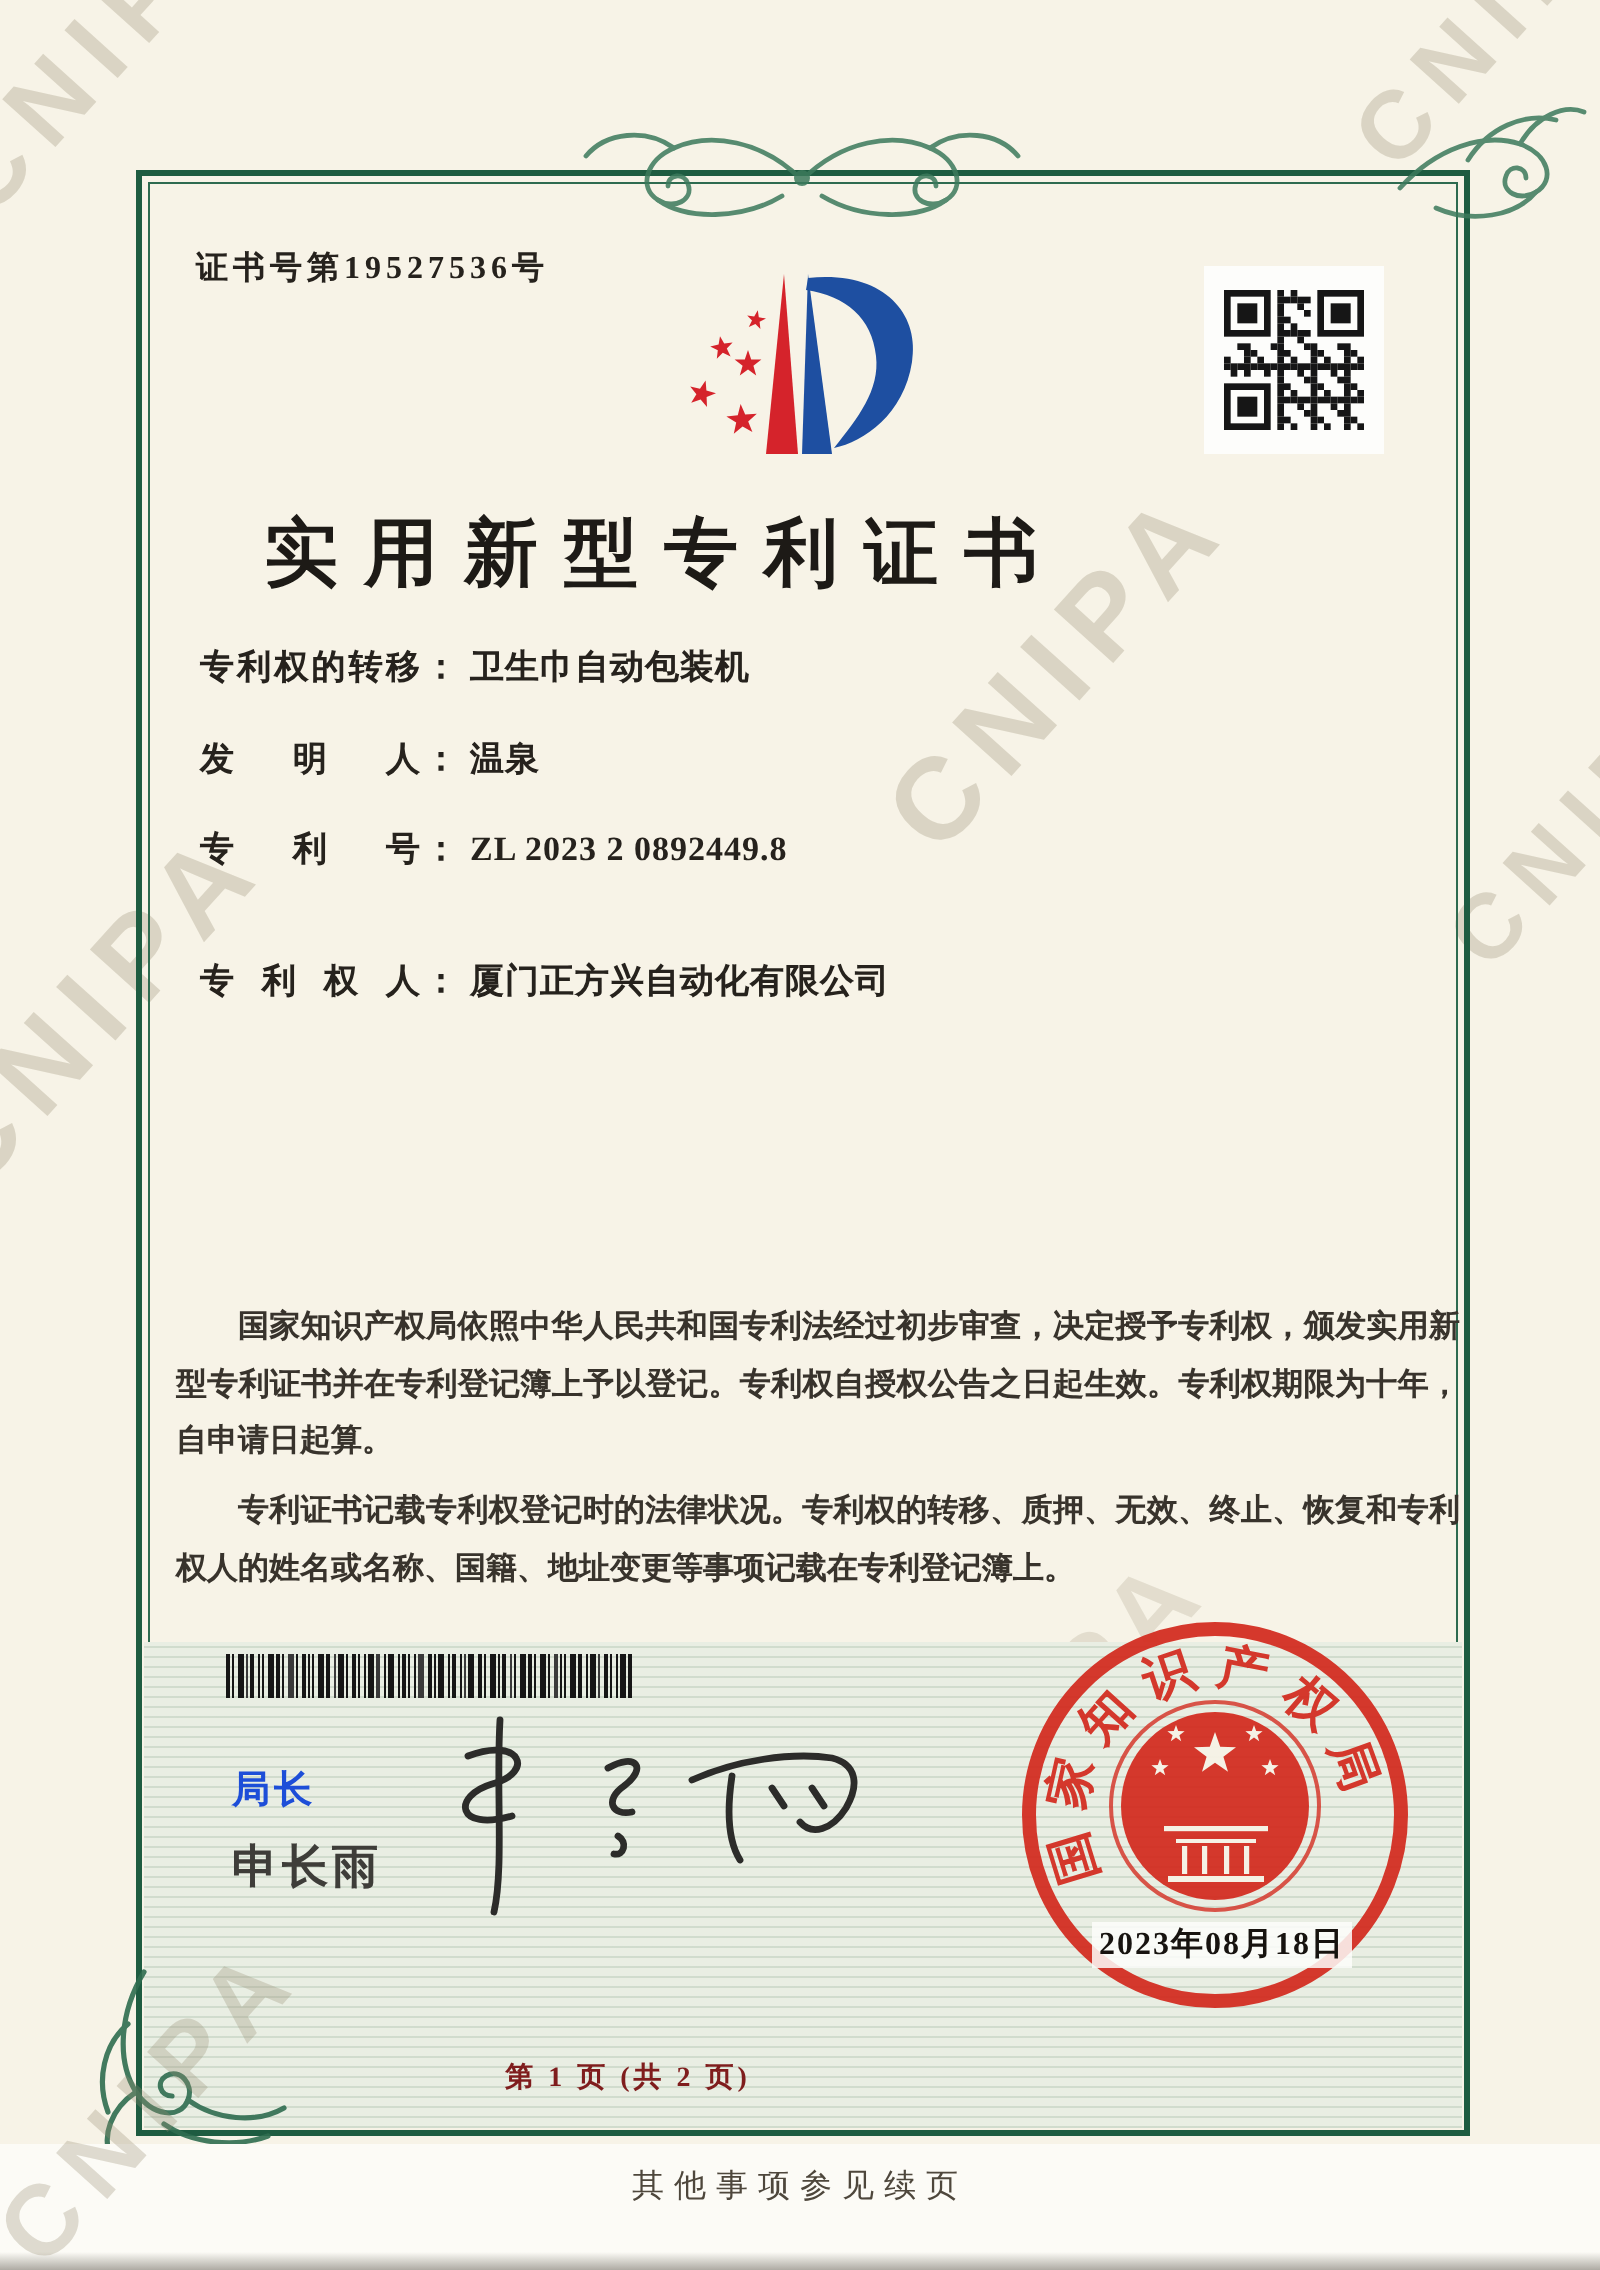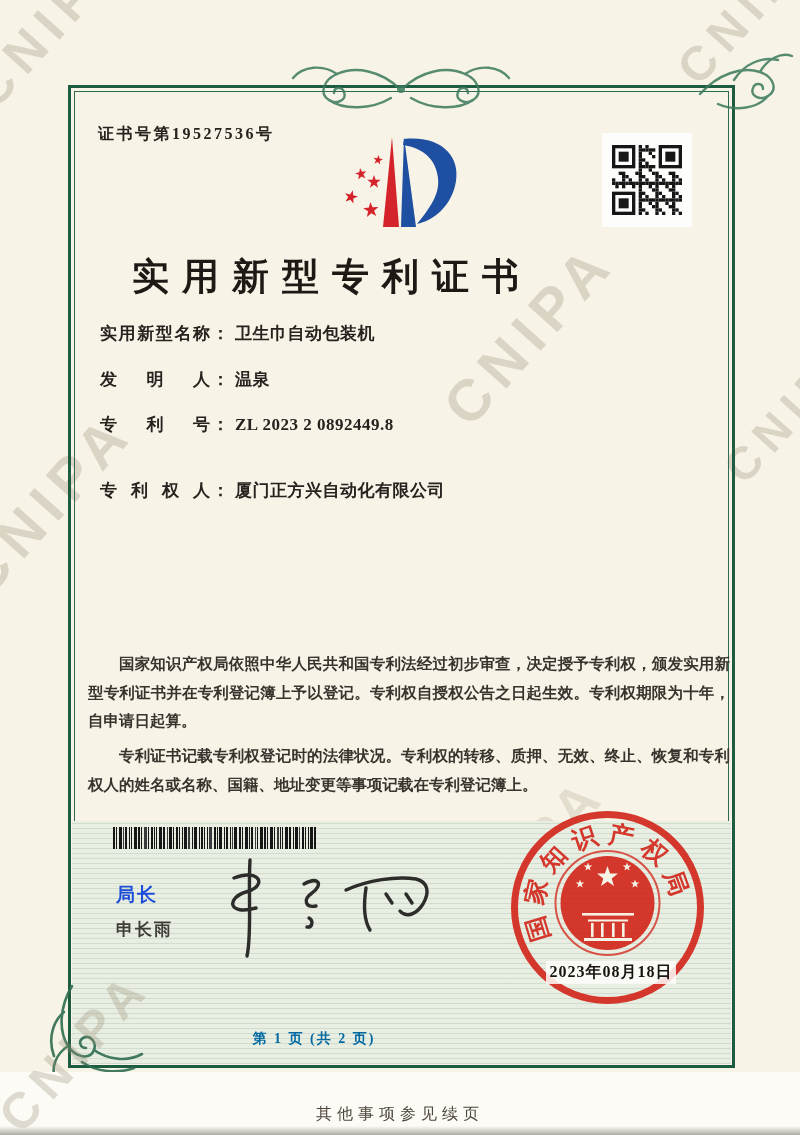--- a/index.html
+++ b/index.html
@@ -44,37 +44,37 @@
     position:absolute;left:0;right:0;top:252px;text-align:center;
     font-size:37px;font-weight:bold;letter-spacing:13px;
     color:#1d1a16;
   }
   .frow{position:absolute;left:100px;width:640px;font-size:17px;font-weight:bold;color:#26221d;white-space:nowrap;}
   .flabel{display:inline-block;width:110px;text-align:justify;text-align-last:justify;vertical-align:baseline;}
   .fcolon{display:inline-block;margin:0 6px 0 2px;}
   .fvalue{letter-spacing:0.5px;}
   .fpair-right{position:absolute;left:320px;top:0;}
   .fpair-right .flabel{width:96px;}
-  .paras{position:absolute;left:88px;top:650px;width:642px;font-size:15.5px;font-weight:bold;line-height:1.85;color:#38332c;}
+  .paras{position:absolute;left:88px;top:650px;width:642px;font-size:15.5px;font-weight:bold;line-height:1.85;color:#38332c;font-family:Liberation Mono, monospace;}
   .paras p{margin:0 0 6px 0;text-indent:2em;text-align:justify;}
   .barcode{position:absolute;left:113px;top:827px;}
   .sig-title{position:absolute;left:116px;top:882px;font-size:19px;font-weight:bold;color:#1d4ed8;font-family:Liberation Serif, serif;letter-spacing:2px;}
-  .sig-name{position:absolute;left:116px;top:918px;font-size:17px;font-weight:bold;color:#3e3d39;font-family:"Liberation Sans","DejaVu Sans",sans-serif;letter-spacing:2px;}
+  .sig-name{position:absolute;left:116px;top:918px;font-size:23px;font-weight:bold;color:#3e3d39;font-family:"Liberation Sans","DejaVu Sans",sans-serif;letter-spacing:2px;}
   .signature-svg{position:absolute;left:208px;top:856px;}
   .seal{position:absolute;left:505px;top:805px;}
   .seal-date{
     position:absolute;left:546px;top:961px;width:126px;text-align:center;
     font-size:16px;font-weight:bold;color:#17130f;letter-spacing:1px;
     background:rgba(253,253,250,0.85);padding:1px 2px;
   }
-  .page-info{position:absolute;left:0;right:36px;top:1030px;text-align:center;font-size:14px;font-weight:bold;color:#0369a1;letter-spacing:2px;}
+  .page-info{position:absolute;left:0;right:36px;top:1030px;text-align:center;font-size:14px;font-weight:bold;color:#7f1d1d;letter-spacing:2px;}
   .bottom-band{position:absolute;left:0;top:1072px;width:800px;height:63px;background:#fcfbf6;z-index:3;}
   .footer-note{
     position:absolute;left:0;right:0;top:1083px;text-align:center;z-index:4;
-    font-size:16px;color:#4e473c;letter-spacing:5px;margin-top:21px;
+    font-size:16px;color:#4e473c;letter-spacing:5px;
   }
   .page-edge{position:absolute;left:0;bottom:0;width:800px;height:9px;z-index:5;background:linear-gradient(#fcfbf6,#aeaba3);}
 </style>
 </head>
 <body>
 
 <span class="wm" style="left:-52px;top:-6px;font-size:52px">CNIPA</span>
 <span class="wm" style="left:655px;top:-22px;font-size:48px">CNIPA</span>
 <span class="wm" style="left:418px;top:300px;font-size:58px">CNIPA</span>
 <span class="wm" style="left:-64px;top:470px;font-size:58px">CNIPA</span>
@@ -265,21 +265,21 @@
         <rect x="16" y="2" width="3" height="3" fill="#161616"></rect>
         <rect x="0" y="14" width="7" height="7" fill="#161616"></rect>
         <rect x="1" y="15" width="5" height="5" fill="#fdfdfb"></rect>
         <rect x="2" y="16" width="3" height="3" fill="#161616"></rect>
       </svg>
   </div>
 
   <div class="title">实用新型专利证书</div>
 
   <div class="frow" style="top:322px">
-    <span class="flabel">实用新型名称</span><span class="fcolon">：</span><span class="fvalue">卫生巾自动包装机</span>
+    <span class="flabel">专利权的转移</span><span class="fcolon">：</span><span class="fvalue">卫生巾自动包装机</span>
   </div>
   <div class="frow" style="top:368px">
     <span class="flabel">发明人</span><span class="fcolon">：</span><span class="fvalue">温泉</span>
   </div>
   <div class="frow" style="top:413px">
     <span class="flabel">专利号</span><span class="fcolon">：</span><span class="fvalue">ZL 2023 2 0892449.8</span>
   </div>
   <div class="frow" style="top:479px">
     <span class="flabel">专利权人</span><span class="fcolon">：</span><span class="fvalue">厦门正方兴自动化有限公司</span>
   </div>

